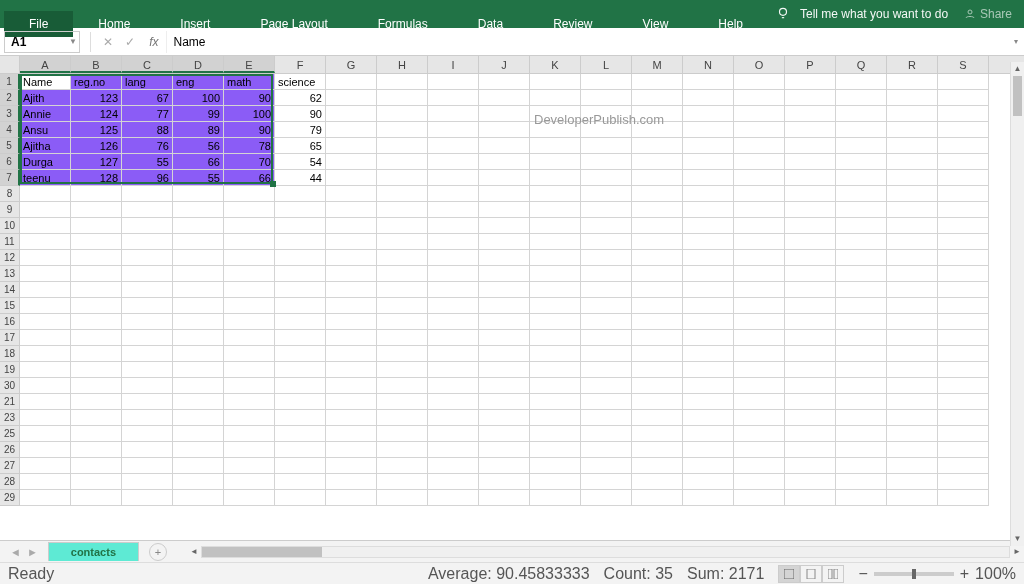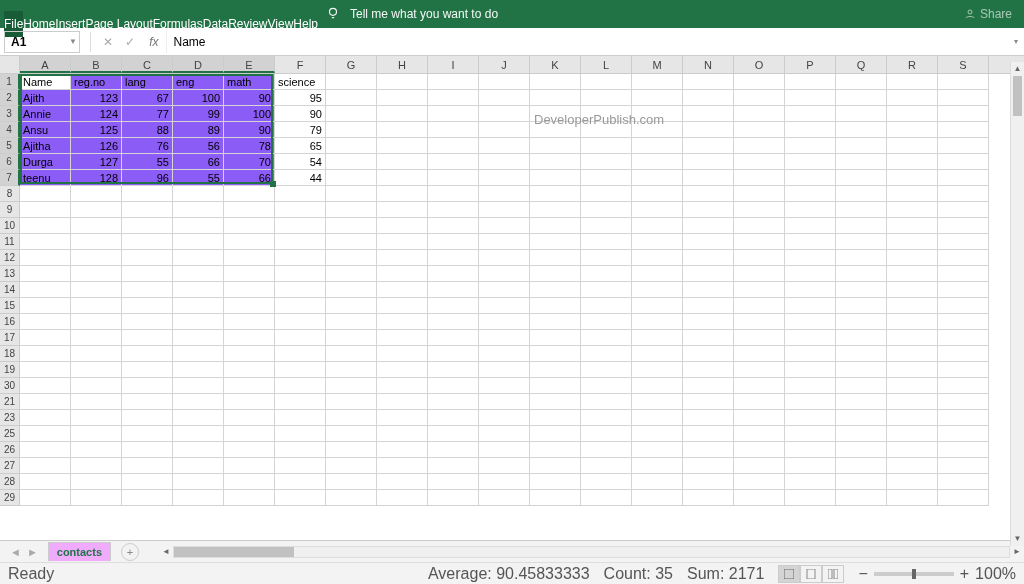--- a/index.html
+++ b/index.html
@@ -1,19 +1,19 @@
 <!DOCTYPE html>
 <html><head>
   <meta charset="utf-8">
   <style>
     * { margin: 0; padding: 0; box-sizing: border-box; font-family: 'Segoe UI', Tahoma, sans-serif; }
     body { width: 1024px; height: 584px; overflow: hidden; background: #fff; font-size: 12px; position: relative; }
     
     .ribbon-tabs { background: #217346; height: 28px; display: flex; align-items: center; color: #fff; padding: 0 4px; }
-    .ribbon-tabs .tab { padding: 6px 0; cursor: pointer; font-size: 12px; margin-top: 20px; }
+    .ribbon-tabs .tab { padding: 6px 25px; cursor: pointer; font-size: 12px; margin-top: 20px; }
     .ribbon-tabs .tab.file { background: #185c37; }
     .ribbon-tabs .tell-me { display: flex; align-items: center; margin-left: 8px; font-size: 12px; opacity: 0.95; }
     .ribbon-tabs .tell-me .bulb { margin-right: 10px; }
     .ribbon-tabs .share { margin-left: auto; display: flex; align-items: center; opacity: 0.6; padding-right: 8px; }
     .ribbon-tabs .share svg { margin-right: 4px; }
     
     .formula-bar { height: 28px; display: flex; align-items: center; border-bottom: 1px solid #ccc; background: #fff; }
     .name-box { width: 76px; height: 22px; border: 1px solid #ccc; margin: 0 4px; display: flex; align-items: center; padding: 0 6px; font-size: 12px; position: relative; font-weight: bold; }
     .name-box .dd { position: absolute; right: 2px; font-size: 8px; color: #888; }
     .fb-sep { width: 1px; height: 20px; background: #ddd; margin: 0 6px; }
@@ -41,21 +41,21 @@
     .fill-handle { position: absolute; width: 6px; height: 6px; background: #217346; }
     
     .watermark { position: absolute; top: 56px; left: 534px; color: #999; font-size: 13px; pointer-events: none; }
     
     .vscroll { position: absolute; right: 0; top: 62px; width: 14px; height: 484px; background: #f0f0f0; border-left: 1px solid #ddd; }
     .vscroll .arrow { height: 14px; text-align: center; font-size: 8px; color: #666; line-height: 14px; }
     .vscroll .thumb { position: absolute; top: 14px; left: 2px; right: 2px; height: 40px; background: #c1c1c1; }
     
     .sheet-tabs { height: 22px; display: flex; align-items: center; background: #f3f3f3; border-top: 1px solid #ccc; font-size: 11px; }
     .sheet-nav { display: flex; gap: 6px; padding: 0 10px; color: #aaa; }
-    .sheet-tab { padding: 3px 8px; background: #f0abfc; border: 1px solid #ccc; border-bottom: none; color: #217346; font-weight: 600; }
+    .sheet-tab { padding: 3px 22px; background: #5eead4; border: 1px solid #ccc; border-bottom: none; color: #217346; font-weight: 600; }
     .add-sheet { margin-left: 10px; width: 18px; height: 18px; border: 1px solid #ccc; border-radius: 50%; display: flex; align-items: center; justify-content: center; color: #888; }
     .hscroll { flex: 1; margin-left: 20px; height: 14px; display: flex; align-items: center; }
     .hscroll .track { flex:1; height: 12px; background: #f0f0f0; border: 1px solid #ddd; position: relative; }
     .hscroll .thumb { position: absolute; left: 0; width: 120px; top: 0; bottom: 0; background: #c1c1c1; }
     .hscroll .arrow { width: 14px; text-align: center; font-size: 8px; color: #666; }
     
     .status-bar { height: 22px; background: #f3f3f3; border-top: 1px solid #ddd; display: flex; align-items: center; font-size: 16px; color: #555; padding: 0 8px; }
     .status-bar .right { margin-left: auto; display: flex; align-items: center; gap: 14px; }
     .view-btns { display: flex; }
     .view-btn { width: 22px; height: 18px; border: 1px solid #ccc; display: flex; align-items: center; justify-content: center; }
@@ -158,21 +158,21 @@
         <div class="cell"></div>
         <div class="cell"></div>
       </div>
       <div class="row">
         <div class="row-h sel">2</div>
         <div class="cell sel-range">Ajith</div>
         <div class="cell num sel-range">123</div>
         <div class="cell num sel-range">67</div>
         <div class="cell num sel-range">100</div>
         <div class="cell num sel-range">90</div>
-        <div class="cell num">95</div>
+        <div class="cell num">62</div>
         <div class="cell"></div>
         <div class="cell"></div>
         <div class="cell"></div>
         <div class="cell"></div>
         <div class="cell"></div>
         <div class="cell"></div>
         <div class="cell"></div>
         <div class="cell"></div>
         <div class="cell"></div>
         <div class="cell"></div>

